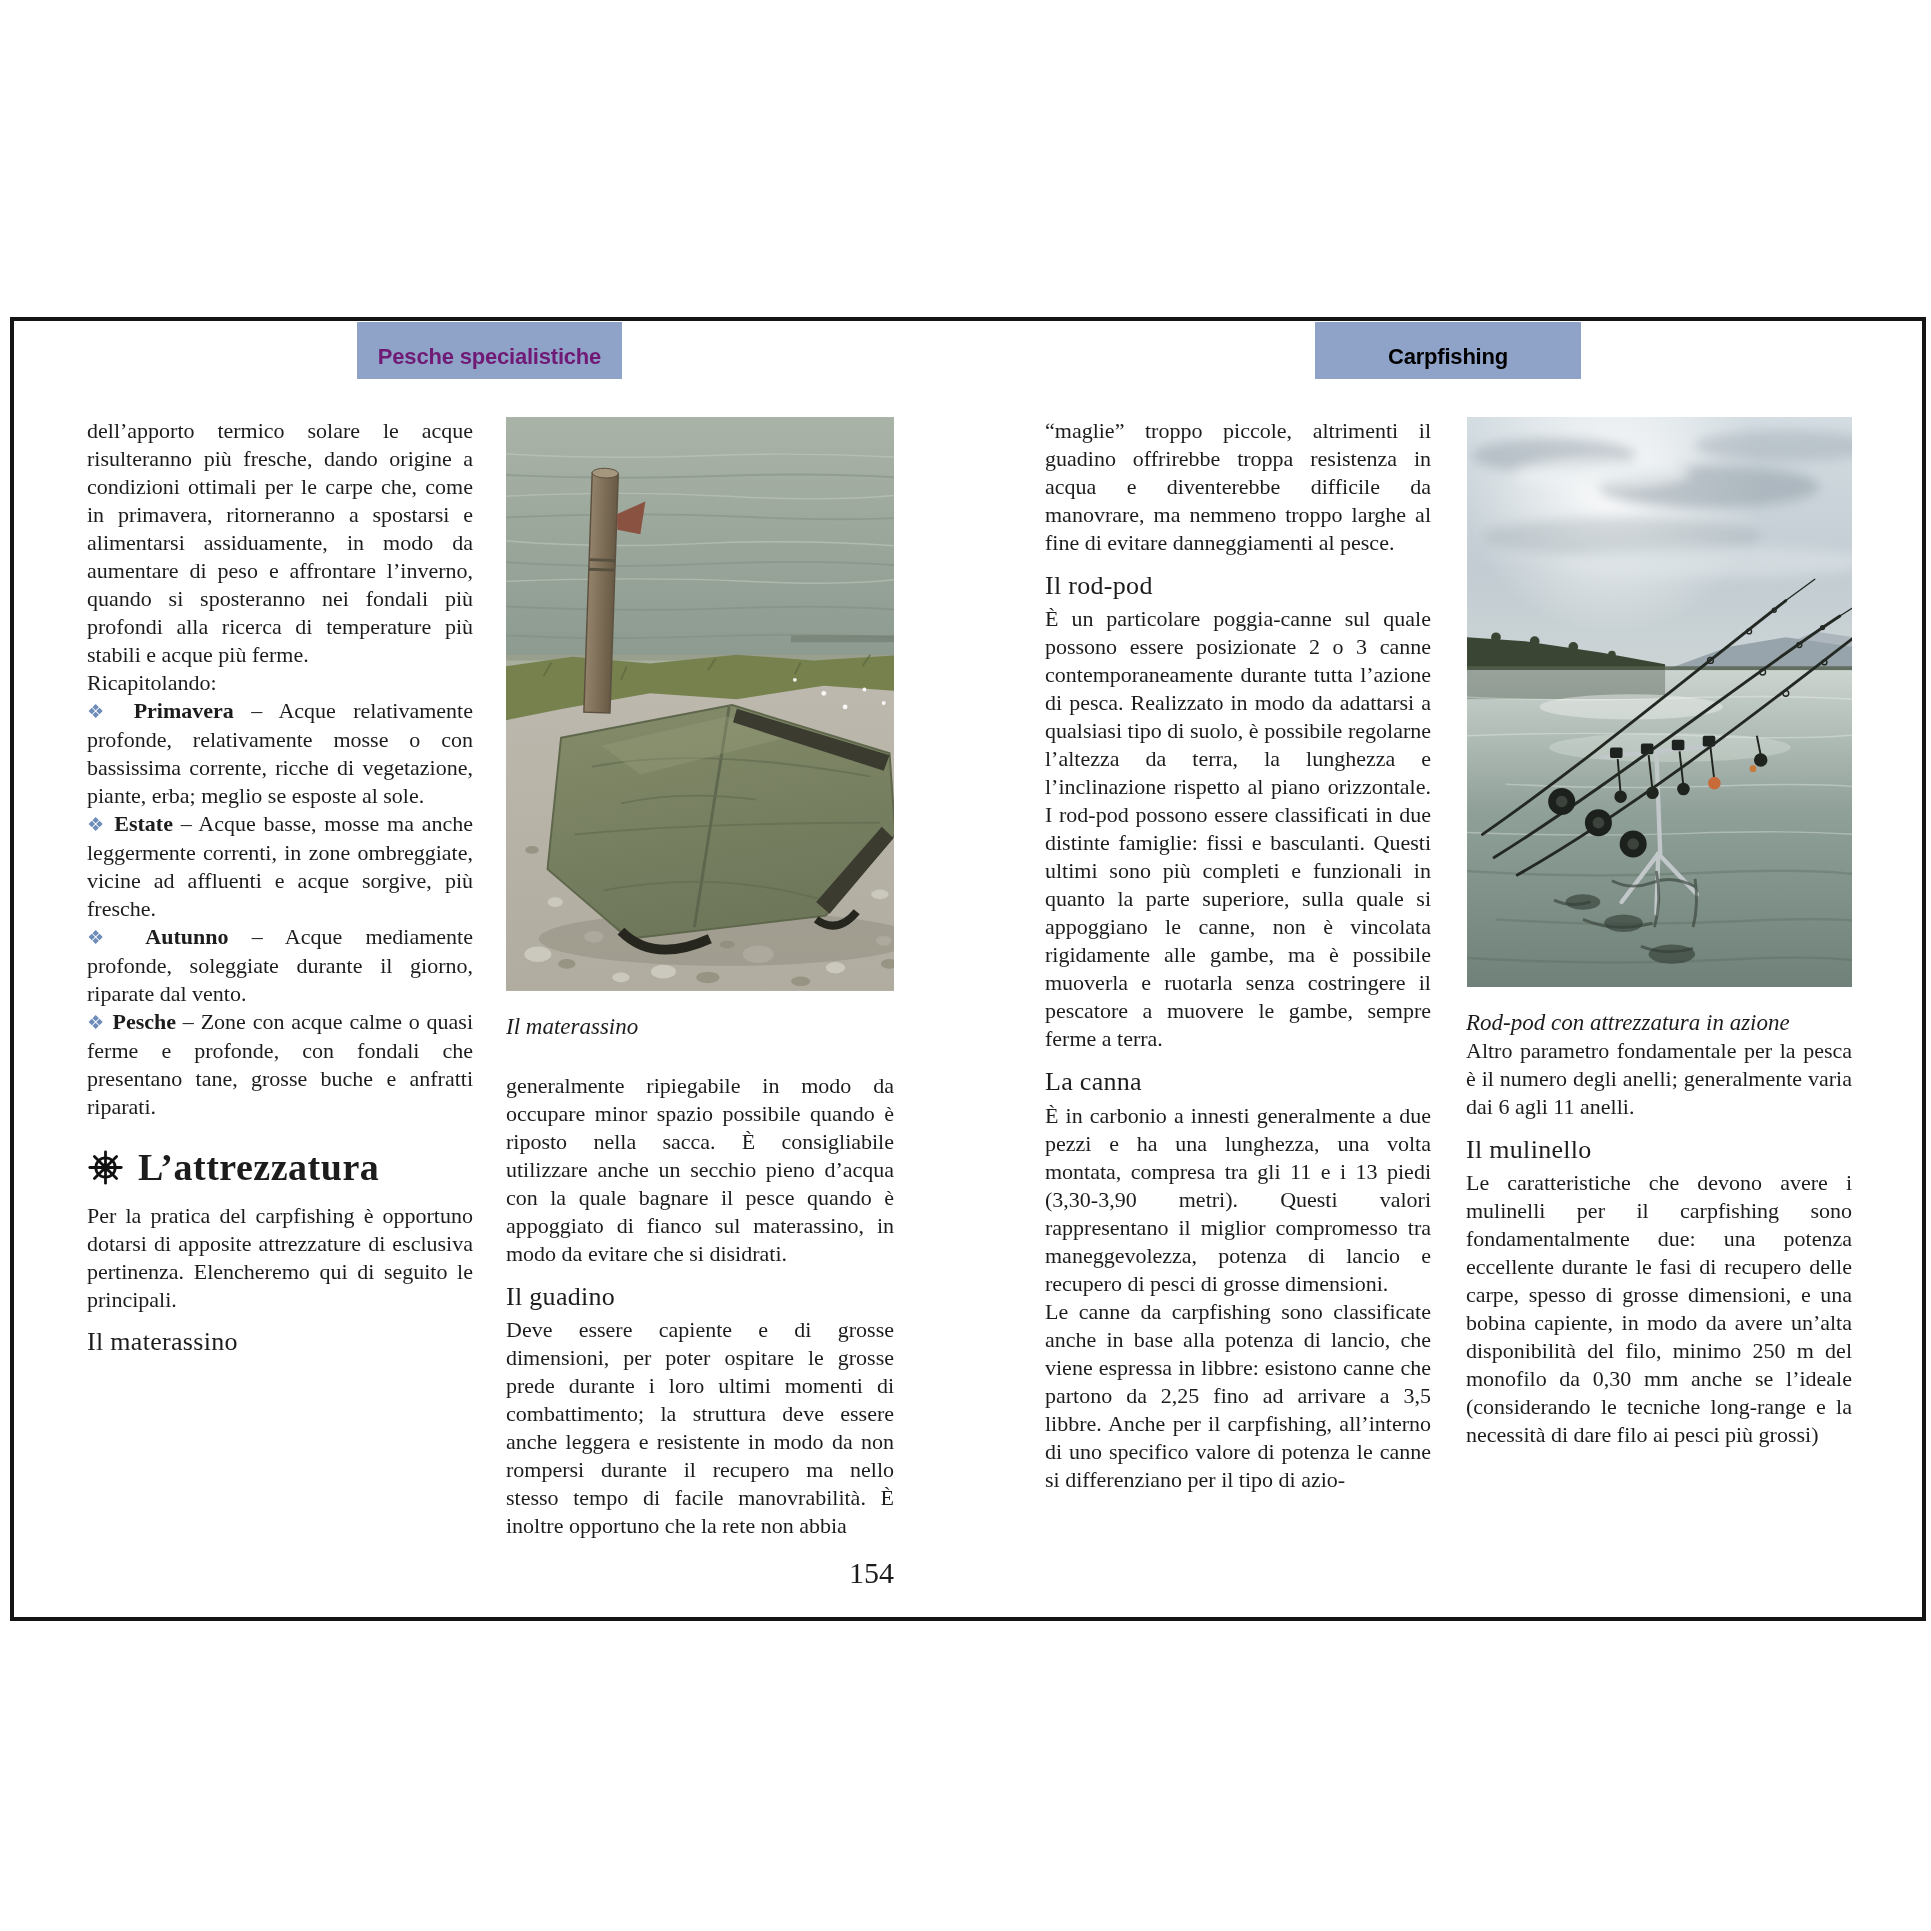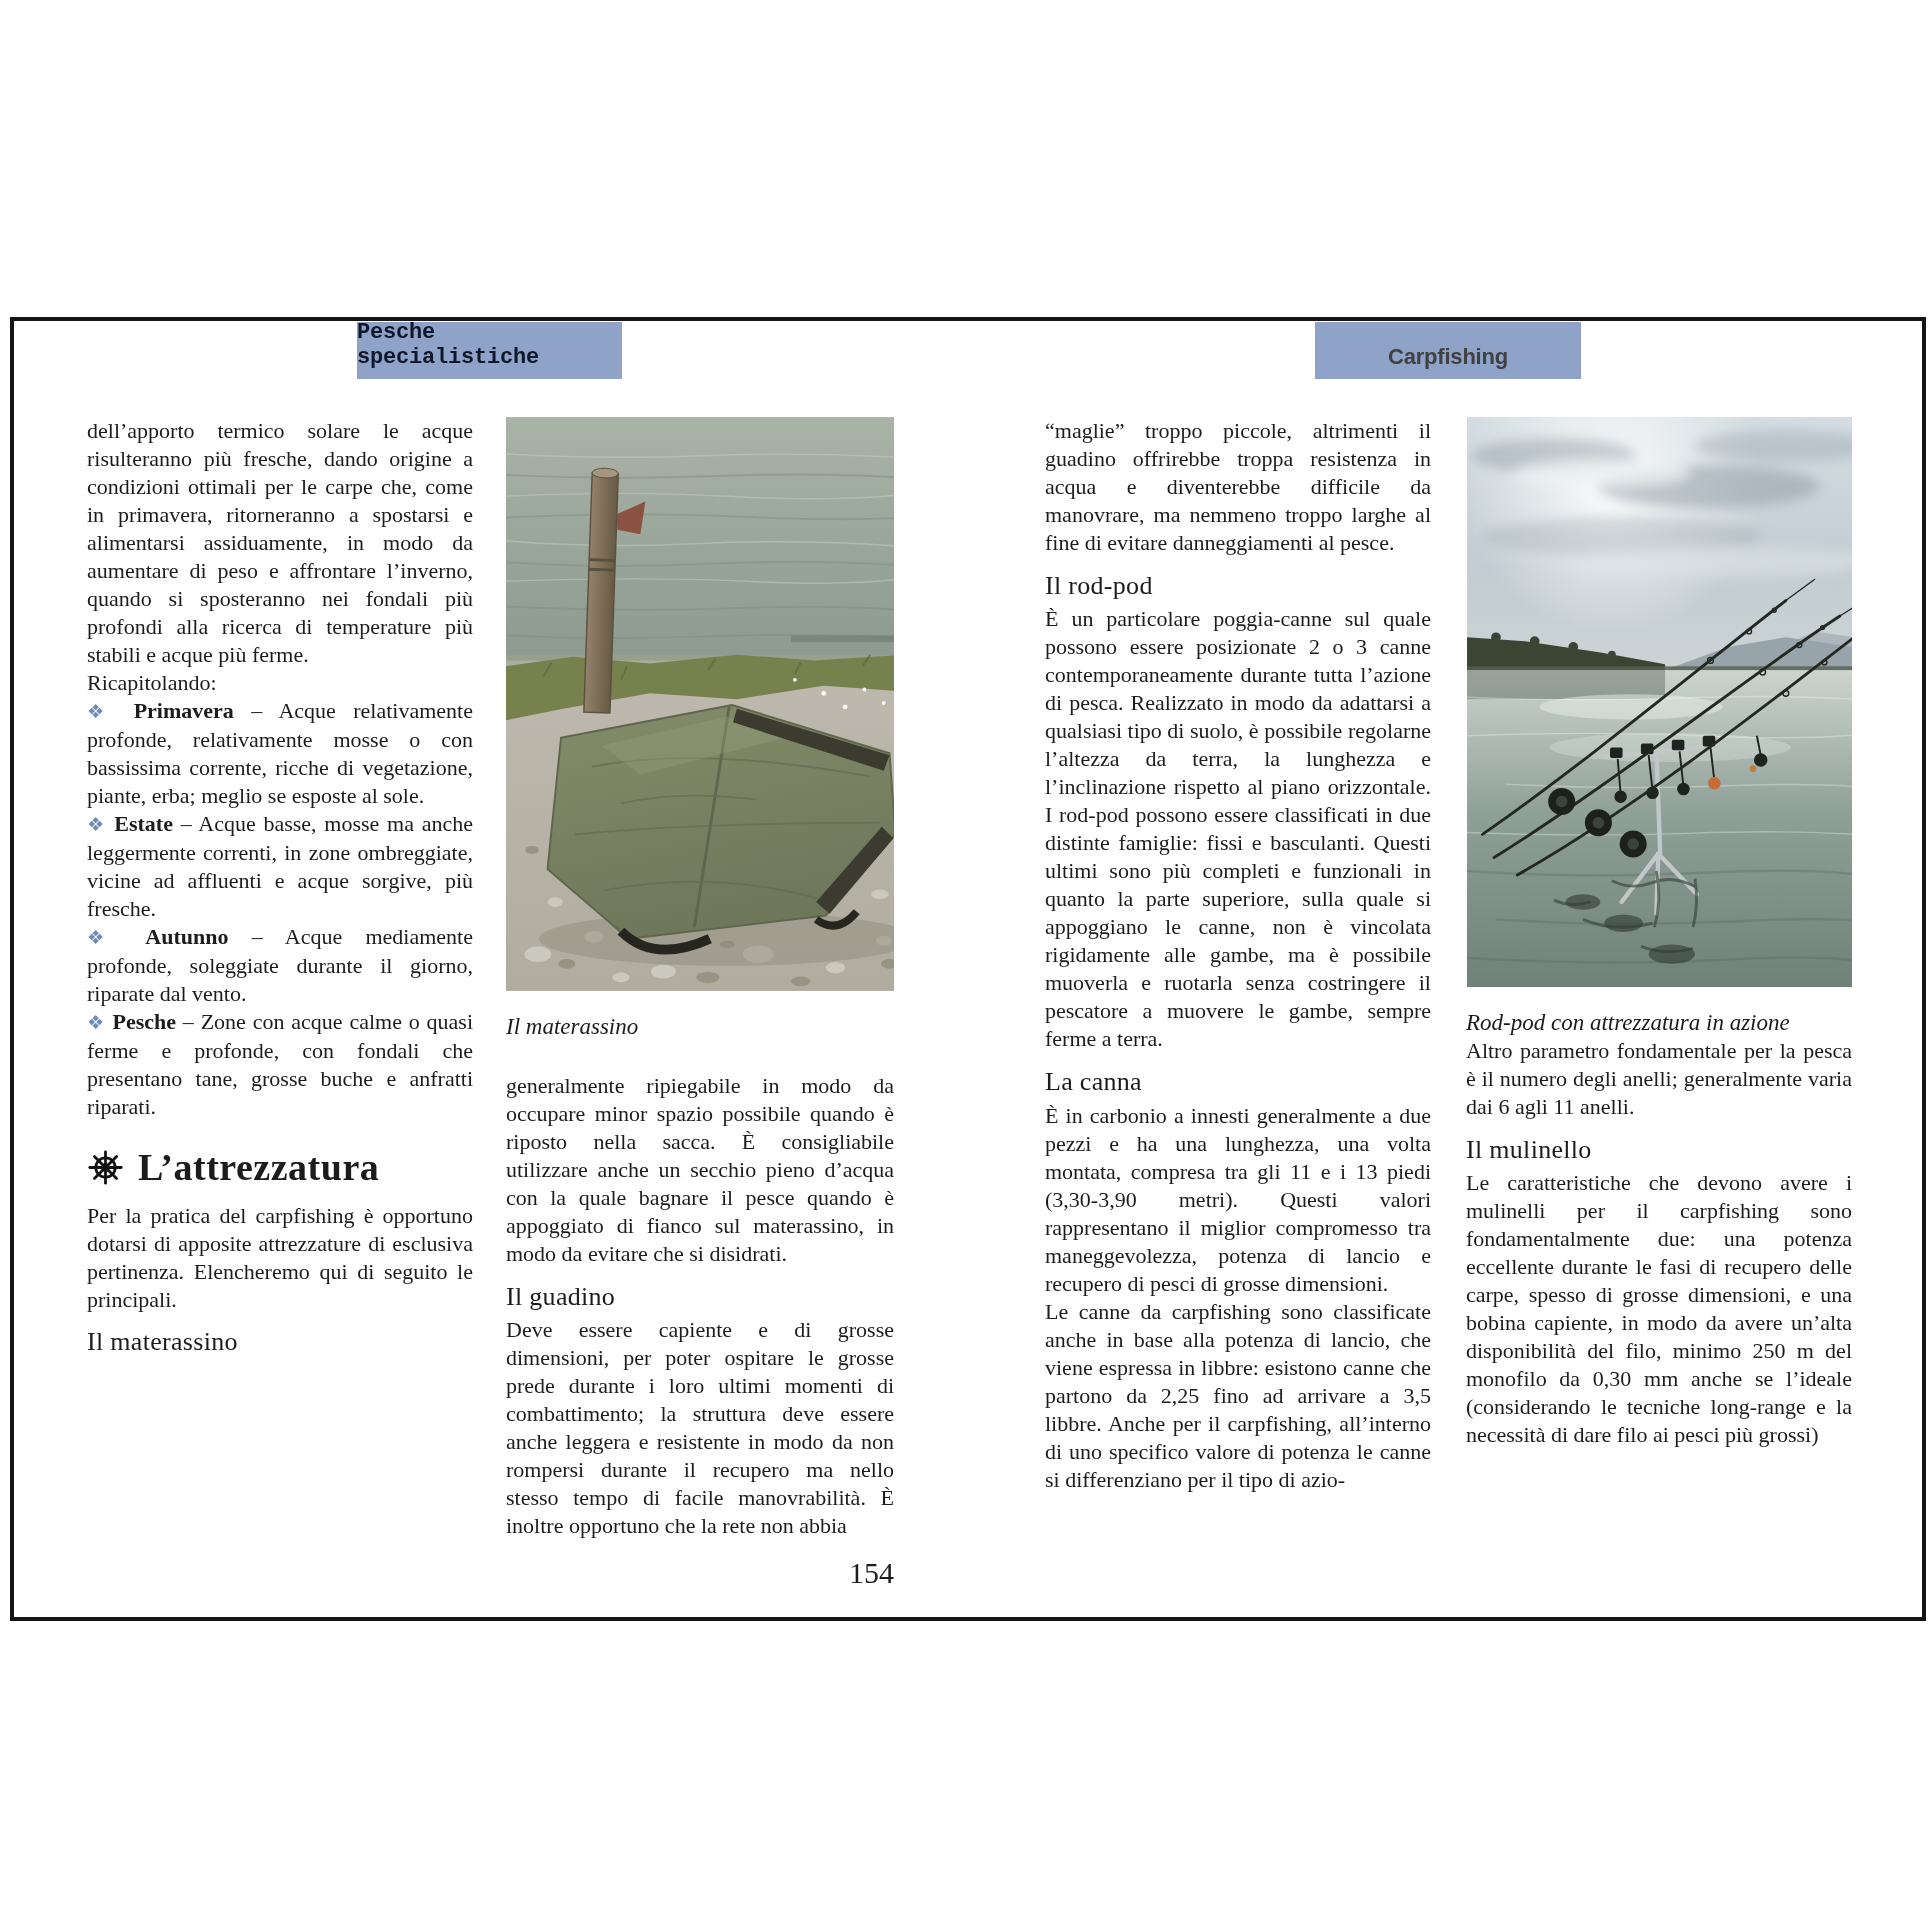--- a/index.html
+++ b/index.html
@@ -33,24 +33,24 @@
   .intro{margin-top:0;}
 </style>
 </head>
 <body>
 
 <div class="canvas">
 
   <div class="frame"></div>
 
   <div class="band band-left" style="background:#8fa3c9;">
-    <span style="color:#0f172a;font-family:Liberation Mono, monospace;">Pesche specialistiche</span>
+    <span style="color:#701a75;">Pesche specialistiche</span>
   </div>
   <div class="band band-right" style="background:#8fa3c9;">
-    <span style="color:#404040;">Carpfishing</span>
+    <span style="color:#000000;">Carpfishing</span>
   </div>
 
   <div class="col col1">
     <p>dell’apporto termico solare le acque risulteranno più fresche, dando origine a condizioni ottimali per le carpe che, come in primavera, ritorneranno a spostarsi e alimentarsi assiduamente, in modo da aumentare di peso e affrontare l’inverno, quando si sposteranno nei fondali più profondi alla ricerca di temperature più stabili e acque più ferme.</p>
     <p>Ricapitolando:</p>
     <p><span class="bullet-icon" style="color:#6d8cba;">❖</span>&nbsp;<b>Primavera</b> <span>– Acque relativamente profonde, relativamente mosse o con bassissima corrente, ricche di vegetazione, piante, erba; meglio se esposte al sole.</span></p>
     <p><span class="bullet-icon" style="color:#6d8cba;">❖</span>&nbsp;<b>Estate</b> <span>– Acque basse, mosse ma anche leggermente correnti, in zone ombreggiate, vicine ad affluenti e acque sorgive, più fresche.</span></p>
     <p><span class="bullet-icon" style="color:#6d8cba;">❖</span>&nbsp;<b>Autunno</b> <span>– Acque mediamente profonde, soleggiate durante il giorno, riparate dal vento.</span></p>
     <p><span class="bullet-icon" style="color:#6d8cba;">❖</span>&nbsp;<b>Pesche</b> <span>– Zone con acque calme o quasi ferme e profonde, con fondali che presentano tane, grosse buche e anfratti riparati.</span></p>
 

